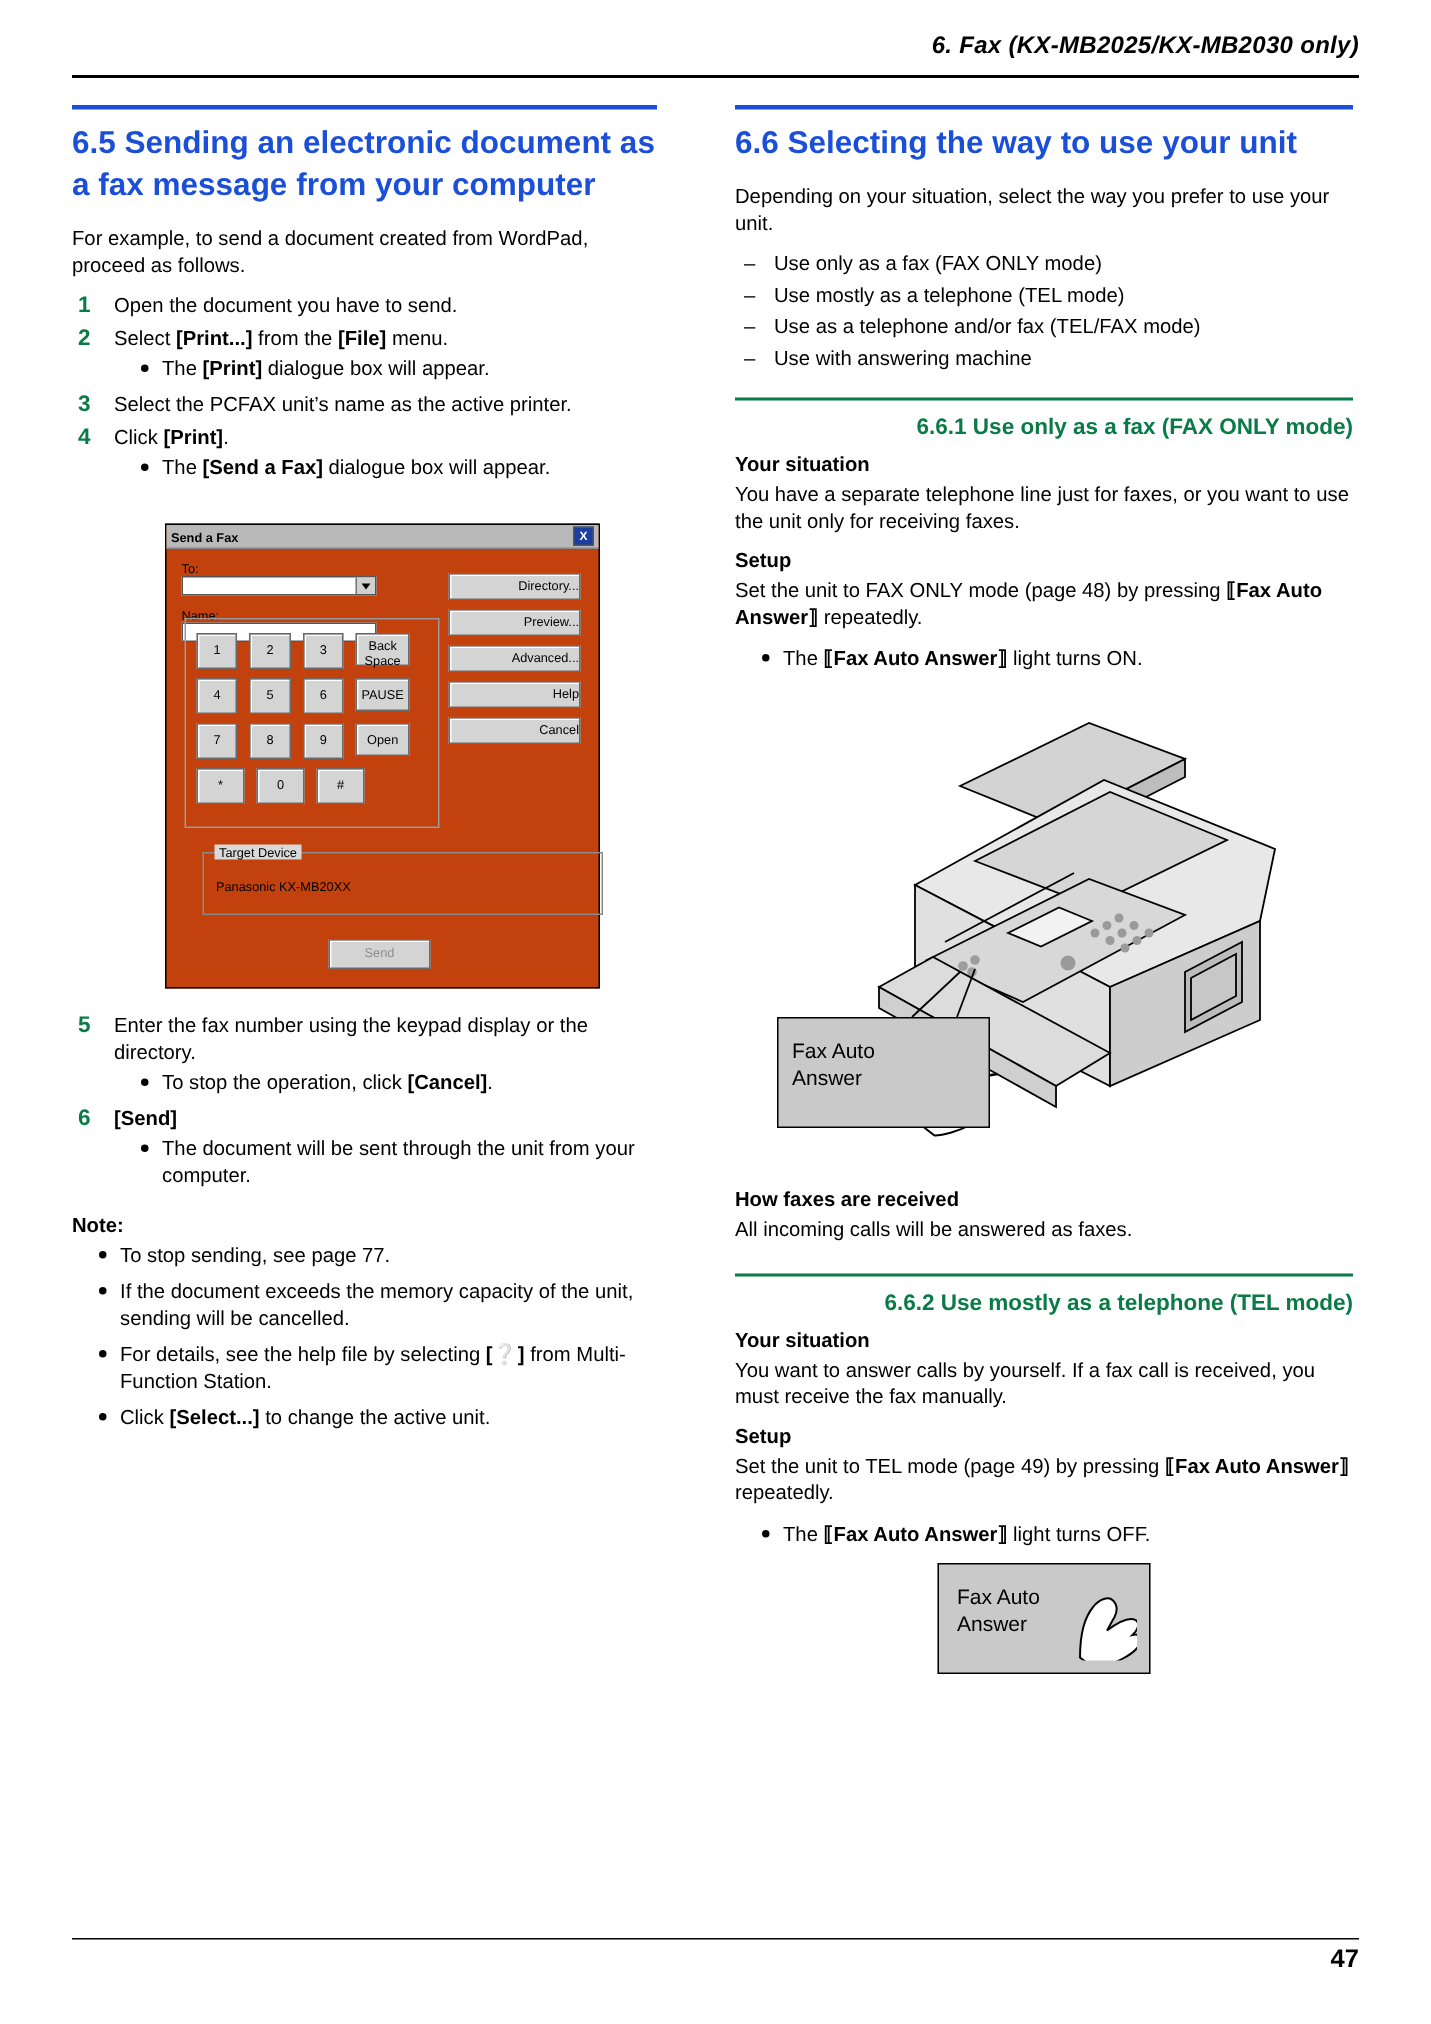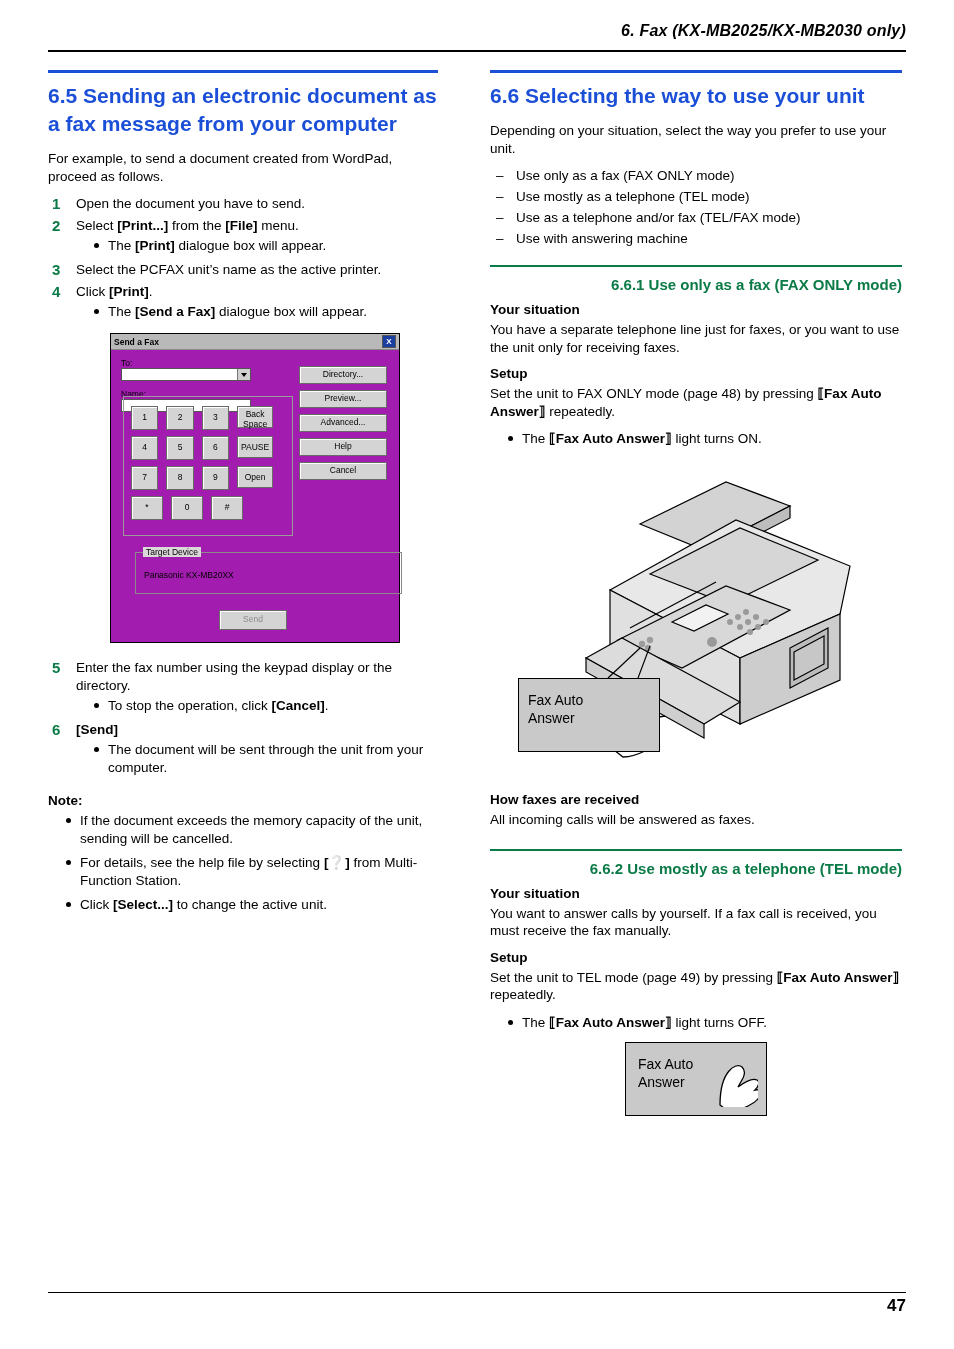--- a/index.html
+++ b/index.html
@@ -57,22 +57,22 @@
     background:#000;border-radius:50%;
   }
   .bul .txt{font-size:13.5px;line-height:18px;}
   .step .bul{padding-left:20px;margin-top:2px;}
   
   .dash{position:relative;padding-left:26px;margin-bottom:3px;font-size:13.5px;line-height:18px;}
   .dash:before{content:"–";position:absolute;left:6px;top:0;}
 
   
   .dlg{
-    position:relative;width:290px;height:310px;margin:12px 0 0 62px;
-    background:#a21caf;border:1px solid #000;
+    position:relative;width:290px;height:310px;margin:28px 0 0 62px;
+    background:#c2410c;border:1px solid #000;
     box-sizing:border-box;
   }
   .dlg-title{
     height:15px;background:#b9b9b9;border-bottom:1px solid #888;
     display:flex;align-items:center;padding:0 3px;
   }
   .dlg-title .t{font-size:8.5px;font-weight:bold;flex:1;}
   .dlg-x{
     width:12px;height:11px;background:#1a3fa0;color:#fff;
     font-size:8px;line-height:11px;text-align:center;border:1px solid #555;
@@ -89,21 +89,21 @@
     border-left:1px solid #777;
   }
   .fld-box .caret:after{
     content:"";position:absolute;left:3px;top:4px;
     border-left:3px solid transparent;border-right:3px solid transparent;
     border-top:4px solid #000;
   }
   .btn-col{position:absolute;right:12px;top:32px;width:88px;}
   .dbtn{
     height:16px;background:#d4d4d4;border:1px solid #6a6a6a;
-    font-size:8.5px;text-align:center;line-height:15px;margin-bottom:6px;
+    font-size:8.5px;text-align:right;line-height:15px;margin-bottom:6px;
     box-shadow:inset 1px 1px 0 #fff;
   }
   .keypad{
     position:absolute;left:20px;top:72px;width:150px;
   }
   .krow{display:flex;margin-bottom:6px;}
   .key{
     width:30px;height:22px;background:#d4d4d4;border:1px solid #6a6a6a;
     font-size:8.5px;text-align:center;line-height:21px;margin-right:8px;
     box-shadow:inset 1px 1px 0 #fff;
@@ -261,20 +261,23 @@
     <div class="step">
       <span class="num">6</span>
       <div class="txt"><b>[Send]</b></div>
       <div class="bul">
         <div class="txt">The document will be sent through the unit from your computer.</div>
       </div>
     </div>
 
     <div style="height:10px"></div>
     <div class="bold-hd">Note:</div>
+    <div class="bul">
+      <div class="txt">To stop sending, see page 77.</div>
+    </div>
     <div class="bul">
       <div class="txt">If the document exceeds the memory capacity of the unit, sending will be cancelled.</div>
     </div>
     <div class="bul">
       <div class="txt">For details, see the help file by selecting <b>[</b><span>❔</span><b>]</b> from Multi-Function Station.</div>
     </div>
     <div class="bul">
       <div class="txt">Click <b>[Select...]</b> to change the active unit.</div>
     </div>
   </div>

